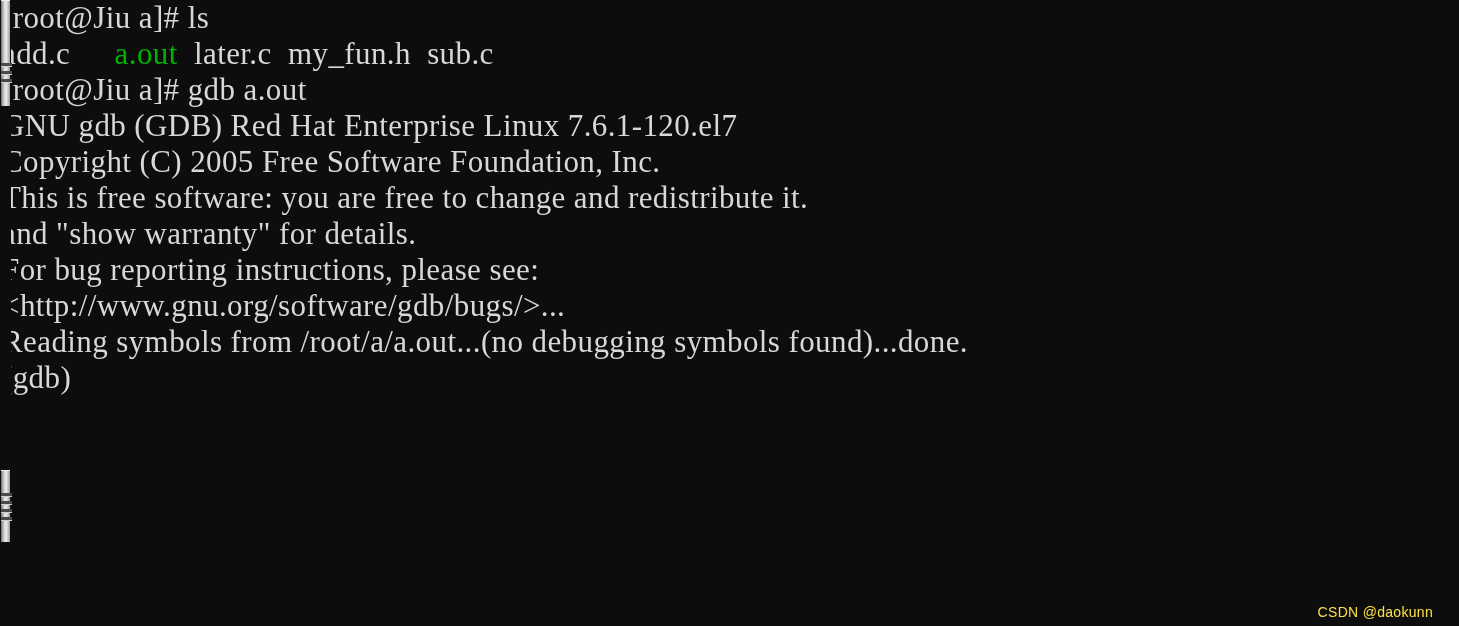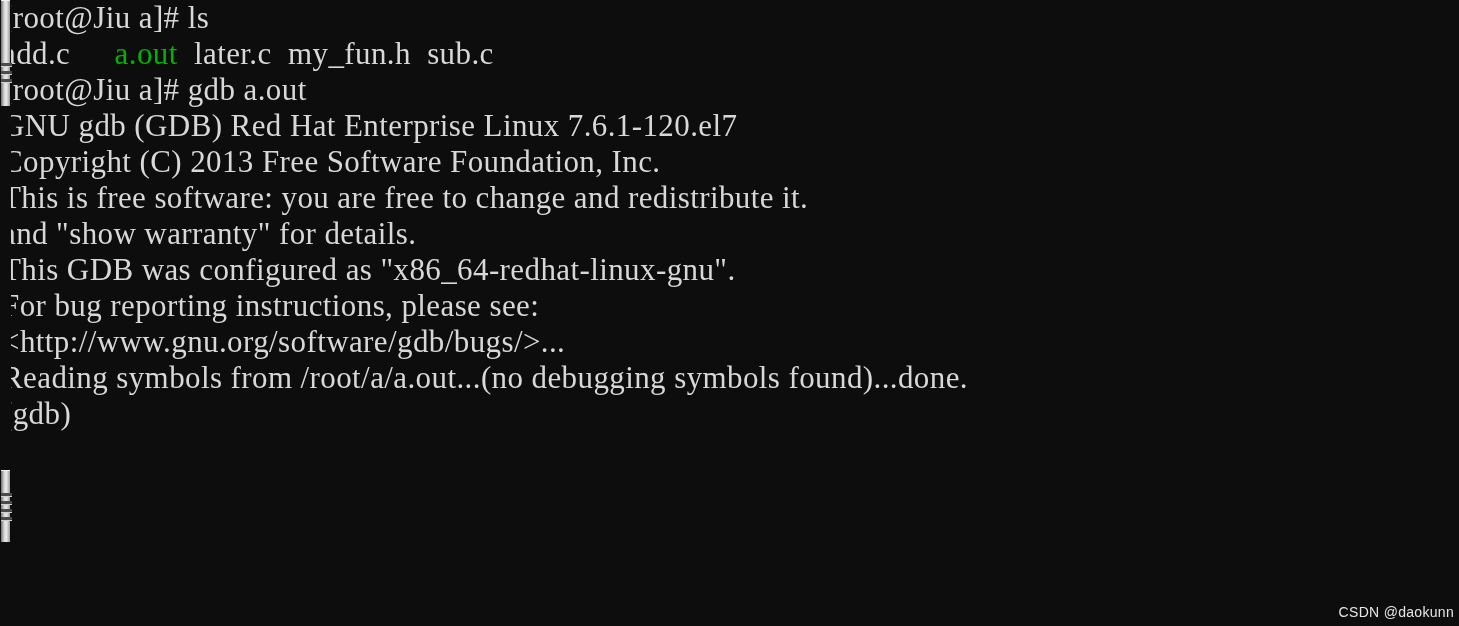--- a/index.html
+++ b/index.html
@@ -77,25 +77,25 @@
     color: #d8d8d8;
     white-space: pre;
     letter-spacing: 0.4px;
     padding-left: 2px;
   }
   .seg { white-space: pre; }
   .green { color: #00b300; margin-left: 28px; }
 
   #watermark {
     position: absolute;
-    right: 5px;
+    right: 26px;
     bottom: 6px;
     font-family: "Liberation Sans", sans-serif;
     font-size: 14px;
-    color: #e5e5e5;
+    color: #fde047;
     letter-spacing: 0.3px;
   }
 </style>
 </head>
 <body>
 
 <div id="terminal-window">
 
   <div id="scrollbar">
     <div class="sb-track"></div>
@@ -115,24 +115,23 @@
 
     <div class="sb-gap" style="top:106px;height:364px;"></div>
     <div class="sb-gap" style="top:542px;height:84px;"></div>
   </div>
 
   <div id="screen">
       <div class="line"><span class="seg">[root@Jiu a]# ls</span></div>
       <div class="line"><span class="seg">add.c  </span><span class="seg green">a.out</span><span class="seg">  later.c  my_fun.h  sub.c</span></div>
       <div class="line"><span class="seg">[root@Jiu a]# gdb a.out</span></div>
       <div class="line"><span class="seg">GNU gdb (GDB) Red Hat Enterprise Linux 7.6.1-120.el7</span></div>
-      <div class="line"><span class="seg">Copyright (C) 2013 Free Software Foundation, Inc.</span></div>
+      <div class="line"><span class="seg">Copyright (C) 2005 Free Software Foundation, Inc.</span></div>
       <div class="line"><span class="seg">This is free software: you are free to change and redistribute it.</span></div>
       <div class="line"><span class="seg">and "show warranty" for details.</span></div>
-      <div class="line"><span class="seg">This GDB was configured as "x86_64-redhat-linux-gnu".</span></div>
       <div class="line"><span class="seg">For bug reporting instructions, please see:</span></div>
       <div class="line"><span class="seg">&lt;http://www.gnu.org/software/gdb/bugs/&gt;...</span></div>
       <div class="line"><span class="seg">Reading symbols from /root/a/a.out...(no debugging symbols found)...done.</span></div>
       <div class="line"><span class="seg">(gdb)</span></div>
     </div>
 
   <div id="watermark">CSDN @daokunn</div>
 
 </div>
 

